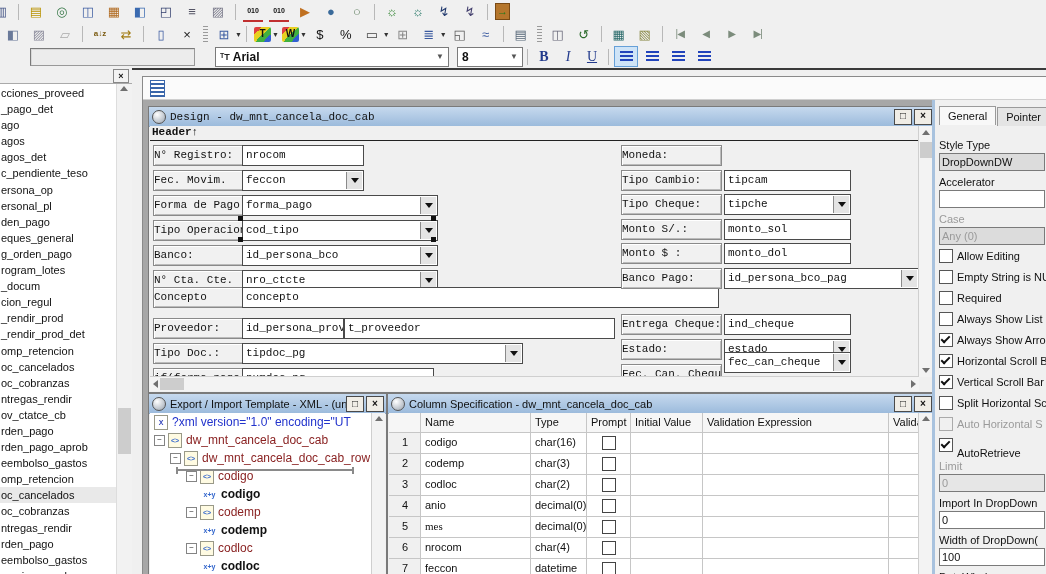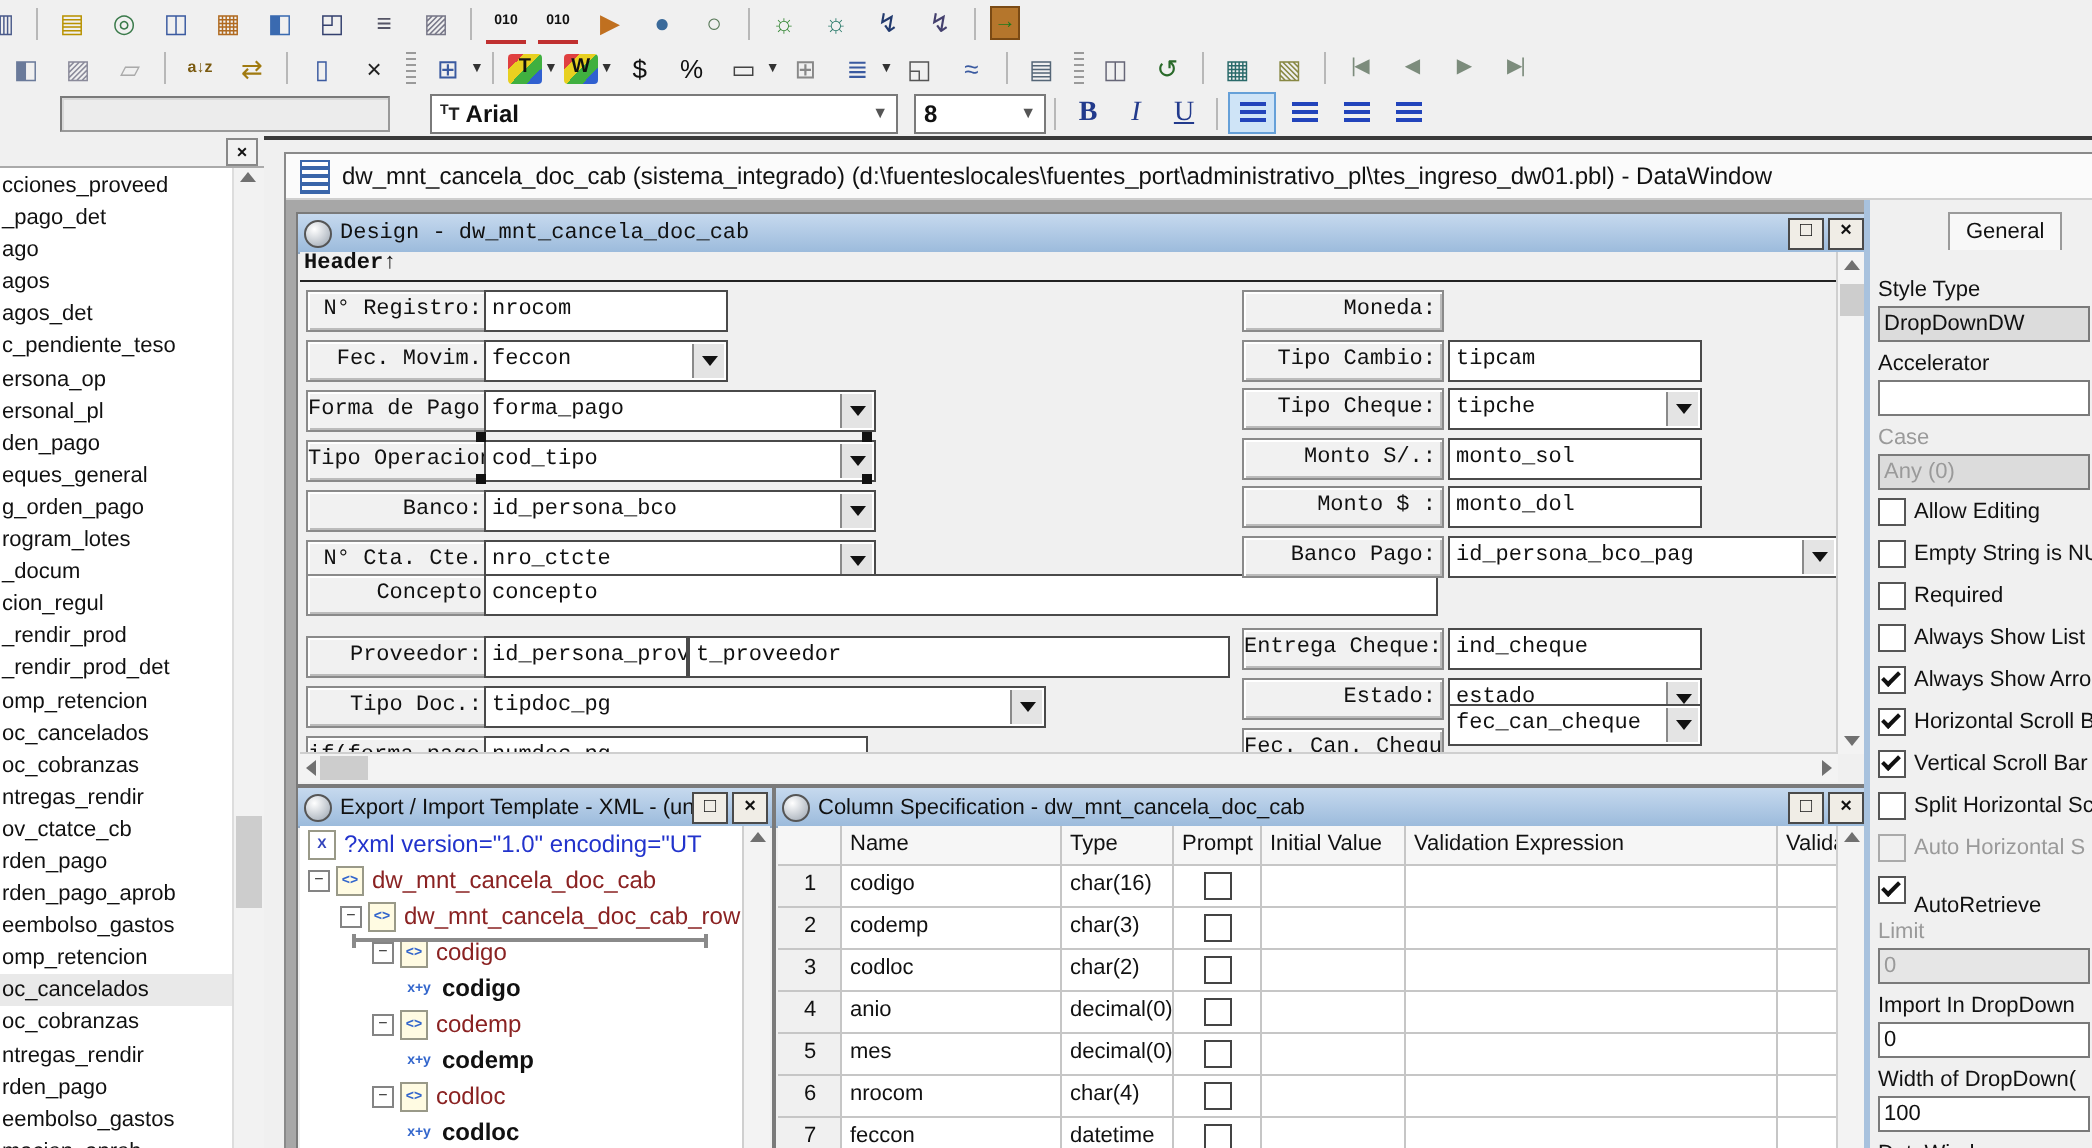--- a/index.html
+++ b/index.html
@@ -69,21 +69,21 @@
       border:1px solid #555;margin:0 4px 0 3px;flex:none;}
   .w-t{flex:1;font-size:11px;overflow:hidden;white-space:nowrap;}
   .wbtn{width:16px;height:14px;background:#f0ede6;border:1px solid #4a4a4a;margin-right:2px;flex:none;
       display:flex;align-items:center;justify-content:center;font-size:10px;font-weight:bold;line-height:1;}
   
   .design{left:5px;top:6px;width:785px;height:285px;font-family:Liberation Mono, monospace;}
   .canvas{position:absolute;left:1px;top:19px;right:15px;bottom:15px;background:#f0f0f0;overflow:hidden;}
   .band{position:absolute;left:2px;top:0;font-weight:bold;font-size:11px;}
   .band-line{position:absolute;left:0;top:14px;right:0;border-top:1px solid #222;}
   .dlbl{position:absolute;height:19px;line-height:19px;background:#f1f1f1;border:1px solid #8a8a8a;
-      box-shadow:inset 1px 1px 0 #fff, inset -1px -1px 0 #bbb;text-align:right;padding-right:3px;
+      box-shadow:inset 1px 1px 0 #fff, inset -1px -1px 0 #bbb;padding-right:3px;
       font-size:11px;overflow:hidden;white-space:nowrap;}
   .dfld{position:absolute;height:19px;line-height:19px;background:#fff;border:1px solid #4a4a4a;
       padding-left:3px;font-size:11px;overflow:hidden;white-space:nowrap;}
   .dfld .dbtn{position:absolute;right:1px;top:1px;bottom:1px;width:15px;background:#e4e4e4;
       border-left:1px solid #8a8a8a;display:flex;align-items:center;justify-content:center;}
   .dbtn .tri{width:0;height:0;border-left:4px solid transparent;border-right:4px solid transparent;border-top:5px solid #111;}
   .hnd{position:absolute;width:5px;height:5px;background:#111;}
   .vscroll{position:absolute;right:1px;top:19px;bottom:15px;width:14px;background:#f3f3f3;border-left:1px solid #cfcfcf;}
   .hscroll{position:absolute;left:1px;bottom:1px;right:15px;height:14px;background:#f3f3f3;border-top:1px solid #cfcfcf;display:flex;align-items:center;}
   .vs-a{position:absolute;left:3px;}
@@ -111,21 +111,21 @@
   .cs-body{position:absolute;left:1px;top:19px;right:15px;bottom:0;background:#fff;overflow:hidden;}
   .cs-row{display:flex;border-bottom:1px solid #c6c6c6;}
   .cs-cell{border-right:1px solid #c6c6c6;padding:3px 3px 2px 4px;overflow:hidden;white-space:nowrap;height:15px;}
   .cs-head .cs-cell{background:#f6f6f6;height:14px;}
   .cs-num{background:#f0f0f0;text-align:center;}
   .cbox{width:12px;height:12px;border:1px solid #444;background:#fff;margin:0 auto;}
   .cs-scroll{position:absolute;right:1px;top:19px;bottom:0;width:14px;background:#f3f3f3;border-left:1px solid #cfcfcf;}
   
   .props{width:112px;flex:none;background:#f0f0f0;border-left:3px solid #a8c2de;position:relative;overflow:hidden;}
   .p-tabs{display:flex;margin:7px 0 4px 4px;}
-  .p-tab{padding:3px 8px;border:1px solid #9a9a9a;border-bottom:none;background:#e4e4e4;margin-right:1px;white-space:nowrap;margin-left:35px;}
+  .p-tab{padding:3px 8px;border:1px solid #9a9a9a;border-bottom:none;background:#e4e4e4;margin-right:1px;white-space:nowrap;}
   .p-tab.active{background:#f8f8f8;position:relative;top:-1px;}
   .p-body{padding:4px 0 0 4px;}
   .p-lbl{margin:5px 0 2px;white-space:nowrap;}
   .p-lbl.dis{color:#9a9a9a;}
   .p-input{width:100px;height:16px;background:#fff;border:1px solid #7a7a7a;padding:0 2px;line-height:16px;white-space:nowrap;overflow:hidden;}
   .p-input.dis{background:#e6e6e6;color:#9a9a9a;}
   .p-input.select{background:#dcdcdc;}
   .p-check{display:flex;align-items:center;height:21px;white-space:nowrap;}
   .chk{width:12px;height:12px;border:1px solid #555;background:#fff;margin-right:4px;flex:none;}
   .chk.dis{border-color:#aaa;background:#f0f0f0;}
@@ -273,21 +273,20 @@
       </div>
     <div class="sb-scroll">
       <div class="arr up sb-up"></div>
       <div class="sb-thumb"></div>
     </div>
   </div>
 
   <div class="frame">
     <div class="f-title">
       <div class="doc-ic"></div>
-      <span>dw_mnt_cancela_doc_cab  (sistema_integrado) (d:\fuenteslocales\fuentes_port\administrativo_pl\tes_ingreso_dw01.pbl) - DataWindow</span>
     </div>
     <div class="f-body">
       <div class="mdi">
 
         <div class="win design">
           <div class="tbar">
             <div class="w-ic"></div>
             <span class="w-t">Design - dw_mnt_cancela_doc_cab</span>
             <div class="wbtn">□</div>
             <div class="wbtn">×</div>
@@ -483,21 +482,21 @@
                 <div class="cs-cell" style="width: 48px; flex: 0 0 auto;">decimal(0)</div>
                 <div class="cs-cell" style="width: 36px; flex: 0 0 auto;">
                   <div class="cbox"></div>
                 </div>
                 <div class="cs-cell" style="width: 64px; flex: 0 0 auto;"></div>
                 <div class="cs-cell" style="width: 178px; flex: 0 0 auto;"></div>
                 <div class="cs-cell" style="width: 70px; flex: 0 0 auto;"></div>
               </div>
               <div class="cs-row">
                 <div class="cs-cell cs-num" style="width: 24px; flex: 0 0 auto;">5</div>
-                <div class="cs-cell" style="width: 102px; flex: 0 0 auto;">mes</div>
+                <div class="cs-cell" style="width: 102px; flex: 0 0 auto; font-family: Liberation Serif, serif;">mes</div>
                 <div class="cs-cell" style="width: 48px; flex: 0 0 auto;">decimal(0)</div>
                 <div class="cs-cell" style="width: 36px; flex: 0 0 auto;">
                   <div class="cbox"></div>
                 </div>
                 <div class="cs-cell" style="width: 64px; flex: 0 0 auto;"></div>
                 <div class="cs-cell" style="width: 178px; flex: 0 0 auto;"></div>
                 <div class="cs-cell" style="width: 70px; flex: 0 0 auto;"></div>
               </div>
               <div class="cs-row">
                 <div class="cs-cell cs-num" style="width: 24px; flex: 0 0 auto;">6</div>

